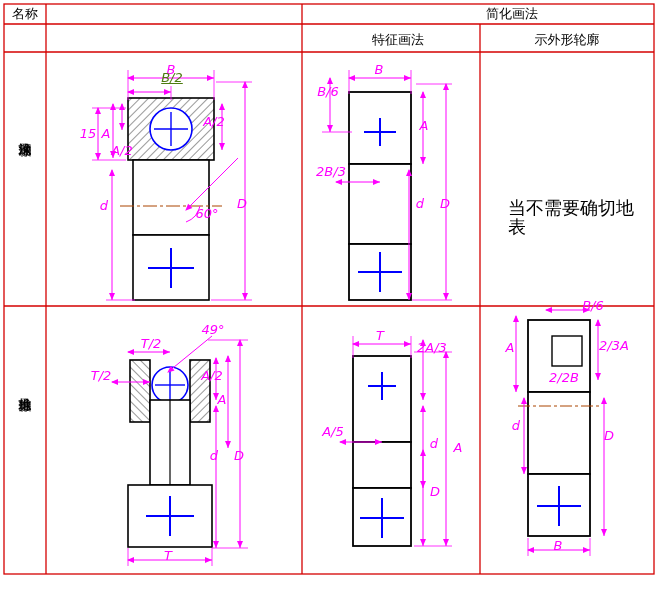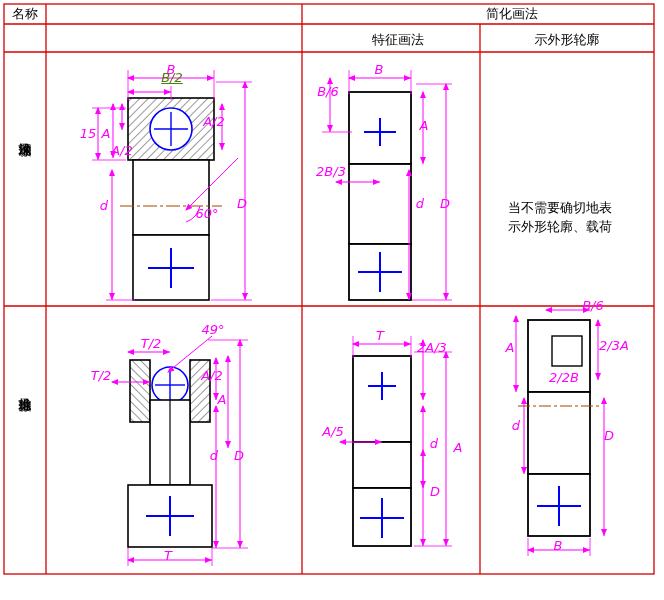--- a/index.html
+++ b/index.html
@@ -1,20 +1,20 @@
 <!DOCTYPE html>
 <html><head>
 <meta charset="utf-8">
 <style>
   html,body{margin:0;padding:0;background:#ffffff;}
   body{width:664px;height:600px;font-family:"DejaVu Sans","Liberation Sans",sans-serif;}
   #root{position:relative;width:664px;height:600px;overflow:hidden;}
   .lbl{position:absolute;color:#000;font-size:13px;text-align:center;line-height:16px;}
   .vlabel{position:absolute;width:34px;text-align:center;font-size:13px;color:#000;line-height:17px;}
-  .note{position:absolute;color:#000;font-size:13px;line-height:19px;text-align:left;}
+  .note{position:absolute;color:#000;font-size:18px;line-height:19px;text-align:left;}
   svg{position:absolute;left:0;top:0;}
   .dimtxt{font-style:italic;}
 </style>
 </head>
 <body>
 
 <div id="root">
 
   <svg width="664" height="600">
 
@@ -40,21 +40,20 @@
 
   <div class="vlabel" style="left:8px;top:120px;width:34px;">
     <span style="writing-mode:vertical-rl;display:inline-block;">深沟球轴承</span>
   </div>
   <div class="vlabel" style="left:8px;top:375px;width:34px;">
     <span style="writing-mode:vertical-rl;display:inline-block;">推力球轴承</span>
   </div>
 
   <div class="note" style="left:508px;top:198px;width:140px;">
     <div>当不需要确切地表</div>
-    <div>示外形轮廓、载荷</div>
   </div>
 
   <svg width="664" height="600">
     <defs>
       <marker id="ah" markerWidth="8" markerHeight="8" refX="7" refY="3" orient="auto">
         <path d="M0,0 L7,3 L0,6 z" fill="#ff00ff"></path>
       </marker>
       <marker id="ahs" markerWidth="8" markerHeight="8" refX="1" refY="3" orient="auto">
         <path d="M7,0 L0,3 L7,6 z" fill="#ff00ff"></path>
       </marker>

